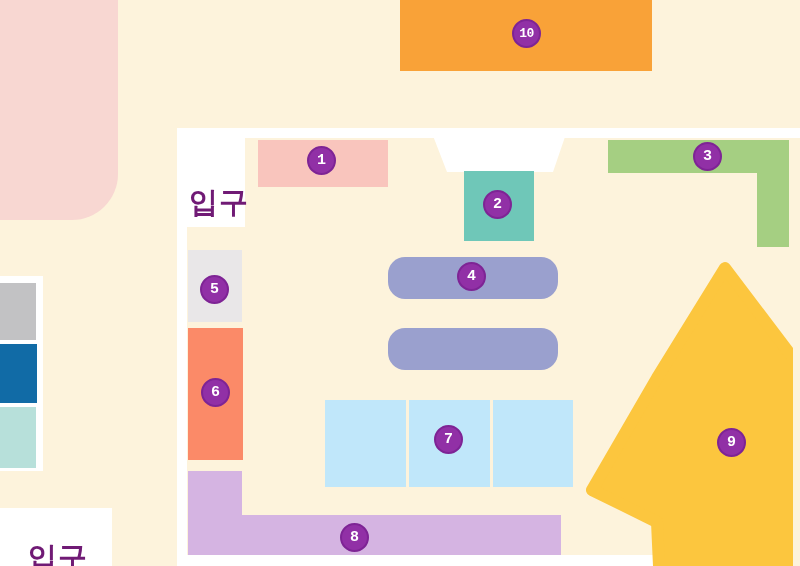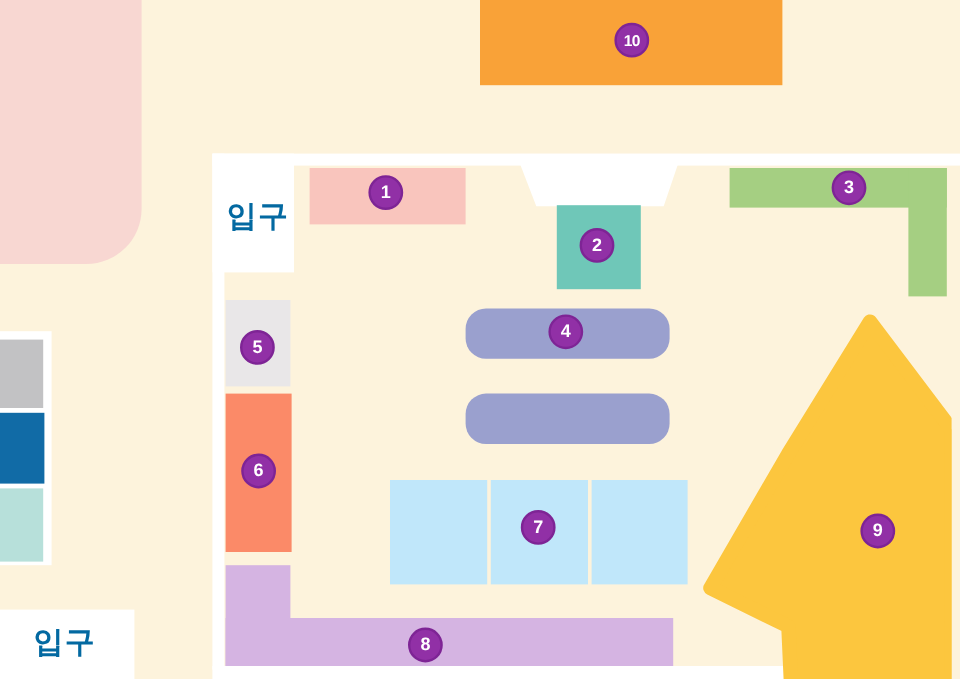--- a/index.html
+++ b/index.html
@@ -14,21 +14,21 @@
   
   .wall{background:#ffffff;}
   .wall-top{left:177px;top:128px;width:623px;height:10px;}
   .wall-left{left:177px;top:128px;width:10px;height:430px;}
   .wall-bottom{left:177px;top:555px;width:481px;height:11px;}
   .door-notch{left:425px;top:128px;width:145px;height:45px;background:#ffffff;
     clip-path:polygon(5px 0,143px 0,128px 44px,22px 44px);}
   
   .entrance-box-top{left:177px;top:128px;width:68px;height:99px;background:#ffffff;}
   .entrance-box-bottom{left:0;top:508px;width:112px;height:58px;background:#ffffff;}
-  .entrance-label{color:#0369a1;font-weight:700;font-size:25px;letter-spacing:1px;line-height:1;}
+  .entrance-label{color:#701a75;font-weight:700;font-size:29px;letter-spacing:1px;line-height:1;margin-top:20px;}
   .entrance-label-top{left:189px;top:168px;}
   .entrance-label-bottom{left:28px;top:523px;}
   
   .left-panel{left:0;top:276px;width:43px;height:195px;background:#ffffff;}
   .shelf-gray{left:0;top:283px;width:36px;height:57px;background:#c2c2c4;}
   .shelf-blue{left:0;top:344px;width:37px;height:59px;background:#116ba6;}
   .shelf-teal{left:0;top:407px;width:36px;height:61px;background:#b7e0da;}
   
   .zone-10{left:400px;top:0;width:252px;height:71px;background:#f9a238;}
   .zone-1{left:258px;top:140px;width:130px;height:47px;background:#f9c5bd;}
@@ -45,20 +45,21 @@
   .zone-8-v{left:188px;top:471px;width:54px;height:84px;background:#d5b4e2;}
   .zone-8-h{left:188px;top:515px;width:373px;height:40px;background:#d5b4e2;}
   .zone-9-svg{left:585px;top:260px;width:208px;height:306px;}
   
   .marker{
     width:29px;height:29px;border-radius:50%;
     background:#9130a6;border:2px solid #7e2495;box-sizing:border-box;
     display:flex;align-items:center;justify-content:center;
     color:#ffffff;font-weight:700;font-size:15px;line-height:1;
     cursor:pointer;
+    font-family:Liberation Mono, monospace;
   }
   .marker.two-digit{font-size:13px;letter-spacing:-0.5px;}
   .m1{left:307px;top:146px;}
   .m2{left:483px;top:190px;}
   .m3{left:693px;top:142px;}
   .m4{left:457px;top:262px;}
   .m5{left:200px;top:275px;}
   .m6{left:201px;top:378px;}
   .m7{left:434px;top:425px;}
   .m8{left:340px;top:523px;}

